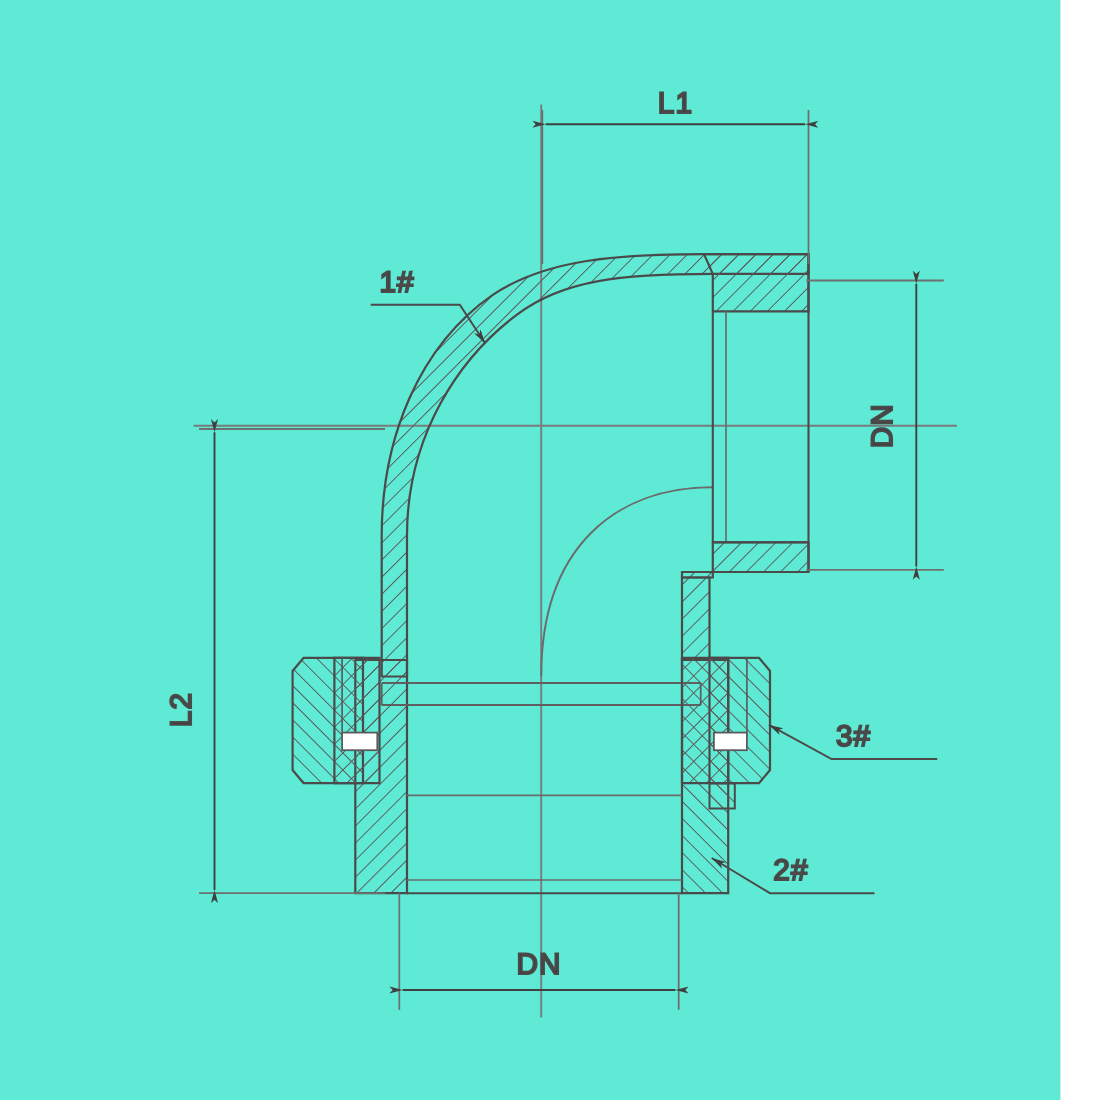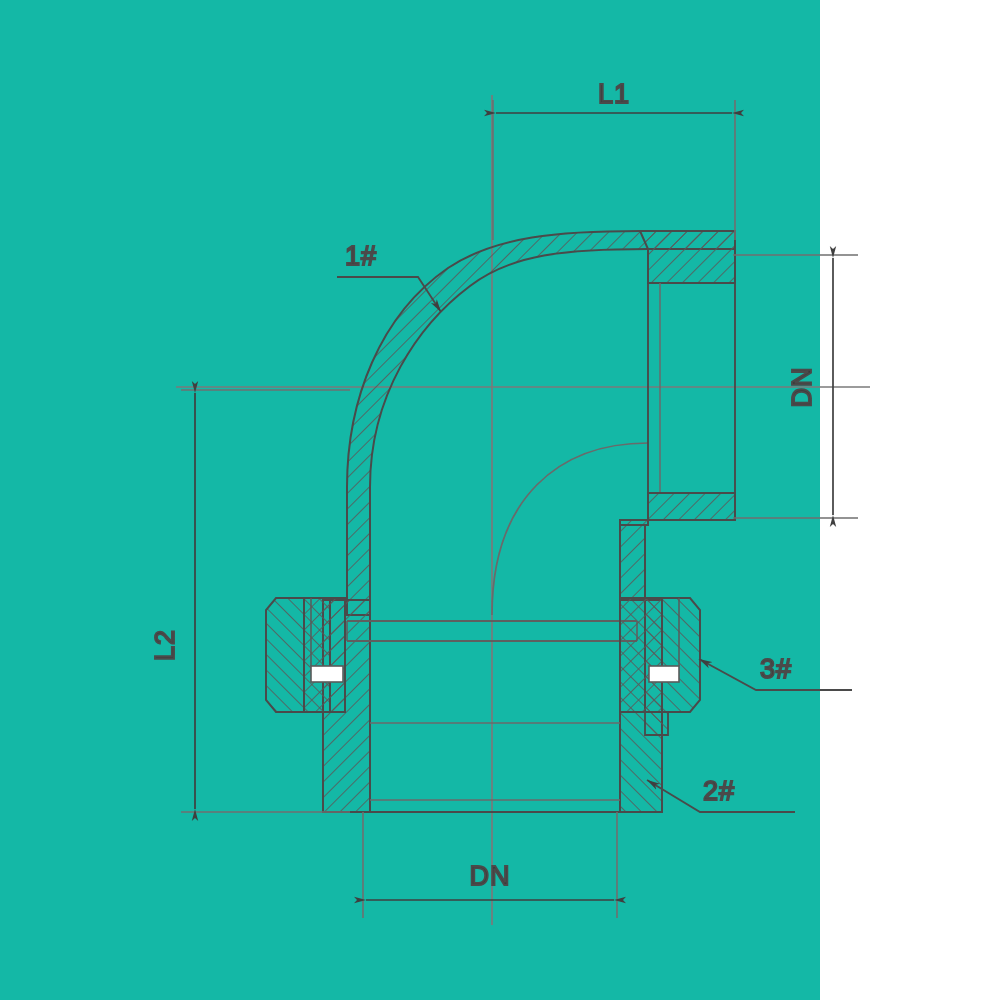--- a/index.html
+++ b/index.html
@@ -1,18 +1,18 @@
 <!DOCTYPE html>
 <html><head>
 <meta charset="utf-8">
 <style>
   html,body{margin:0;padding:0;background:#ffffff;}
   body{width:1000px;height:1000px;overflow:hidden;
        font-family:"Liberation Sans", sans-serif;}
-  #stage{position:relative;width:820px;height:1000px;background:#14b8a6;}
+  #stage{position:relative;width:964px;height:1000px;background:#5eead4;}
   svg{display:block;}
   .lbl{font-family:"Liberation Sans", sans-serif;font-size:27px;fill:#3a3a3a;letter-spacing:1px;}
 </style>
 </head>
 <body>
 
 <div id="stage">
 <svg width="1000" height="1000" viewBox="0 0 1000 1000">
 
   <defs>

